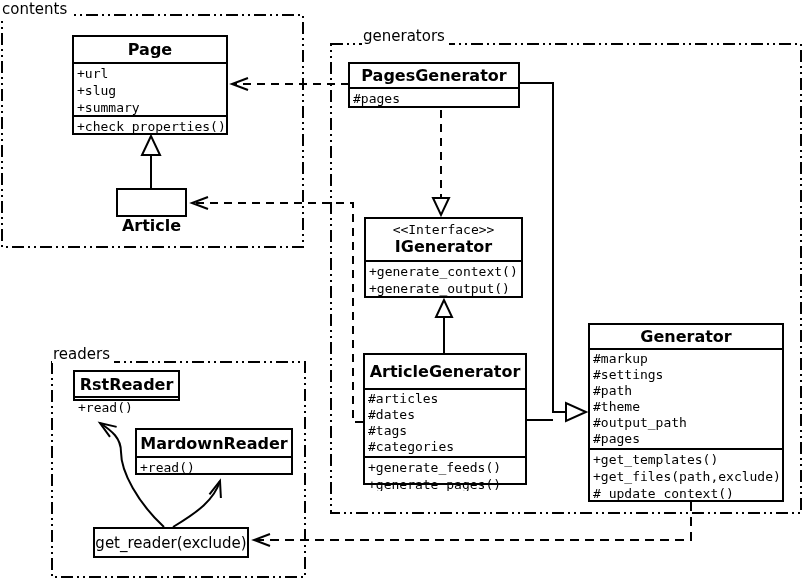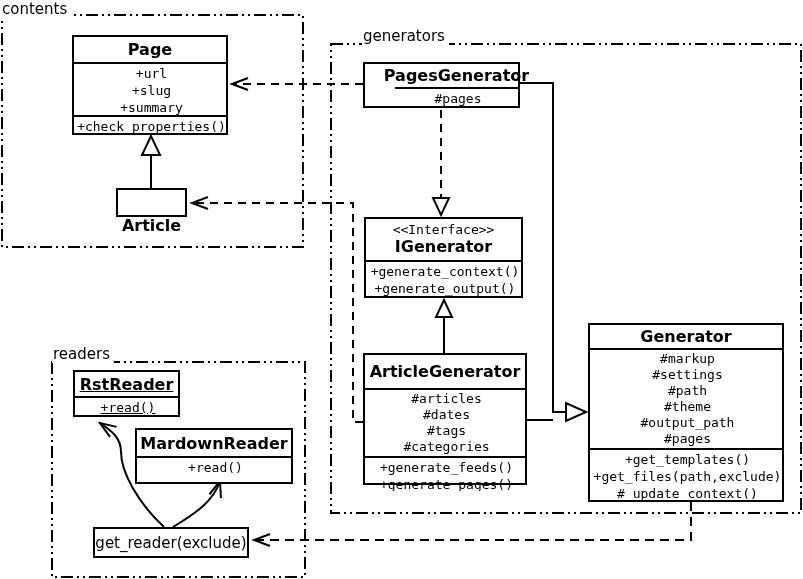--- a/index.html
+++ b/index.html
@@ -7,21 +7,21 @@
          font-family:"DejaVu Sans",sans-serif;color:#000;}
   #edges{position:absolute;left:0;top:0;z-index:1;}
   .pkg-label{position:absolute;z-index:3;background:#fff;font:15px "DejaVu Sans",sans-serif;
              line-height:16px;padding:0 4px 1px 1px;}
   .uml-box{position:absolute;z-index:2;background:#fff;border:2px solid #000;box-sizing:border-box;}
   .uml-title{display:flex;align-items:center;justify-content:center;flex-direction:column;
              font-weight:bold;font-size:16px;white-space:nowrap;box-sizing:border-box;}
   .stereotype{font:13px "DejaVu Sans Mono",monospace;font-weight:normal;line-height:15px;}
   .tname{line-height:20px;}
   .sec{border-top:2px solid #000;box-sizing:border-box;padding:1px 0 0 3px;overflow:hidden;}
-  .m{font:13px/17px "DejaVu Sans Mono",monospace;white-space:pre;text-align:center;}
+  .m{font:13px/17px "DejaVu Sans Mono",monospace;white-space:pre;}
   .m16{line-height:16px;}
   .plainbox{display:flex;align-items:center;justify-content:center;
             font:15px "DejaVu Sans",sans-serif;white-space:nowrap;}
 </style>
 </head>
 <body>
 
 <div id="stage">
 
   <svg id="edges" width="803" height="579" viewBox="0 0 803 579">
@@ -80,21 +80,21 @@
     </div>
     <div class="sec" style="height:18px;">
       <div class="m">+check_properties()</div>
     </div>
   </div>
 
   <div class="uml-box" style="left:116px;top:188px;width:71px;height:29px;">
     <div class="uml-title" style="height:25px;margin-top:23px;">Article</div>
   </div>
 
-  <div class="uml-box" style="left:363px;top:62px;width:157px;height:46px;padding-left:30px;">
+  <div class="uml-box" style="left:348px;top:62px;width:172px;height:46px;">
     <div class="uml-title" style="height:23px;">PagesGenerator</div>
     <div class="sec" style="height:19px;">
       <div class="m">#pages</div>
     </div>
   </div>
 
   <div class="uml-box" style="left:364px;top:217px;width:159px;height:81px;">
     <div class="uml-title" style="height:41px;">
       <div class="stereotype">&lt;&lt;Interface&gt;&gt;</div>
       <div class="tname">IGenerator</div>
@@ -129,28 +129,28 @@
       <div class="m m16">#output_path</div>
       <div class="m m16">#pages</div>
     </div>
     <div class="sec" style="height:52px;">
       <div class="m">+get_templates()</div>
       <div class="m">+get_files(path,exclude)</div>
       <div class="m">#_update_context()</div>
     </div>
   </div>
 
-  <div class="uml-box" style="left:73px;top:370px;width:107px;height:47px;text-decoration:underline;">
+  <div class="uml-box" style="left:73px;top:370px;width:107px;height:31px;">
     <div class="uml-title" style="height:24px;">RstReader</div>
     <div class="sec" style="height:19px;">
       <div class="m">+read()</div>
     </div>
   </div>
 
-  <div class="uml-box" style="left:135px;top:428px;width:158px;height:56px;">
+  <div class="uml-box" style="left:135px;top:428px;width:158px;height:47px;">
     <div class="uml-title" style="height:26px;">MardownReader</div>
     <div class="sec" style="height:17px;">
       <div class="m">+read()</div>
     </div>
   </div>
 
   <div class="uml-box plainbox" style="left:93px;top:527px;width:156px;height:31px;">get_reader(exclude)</div>
 
 </div>
 

